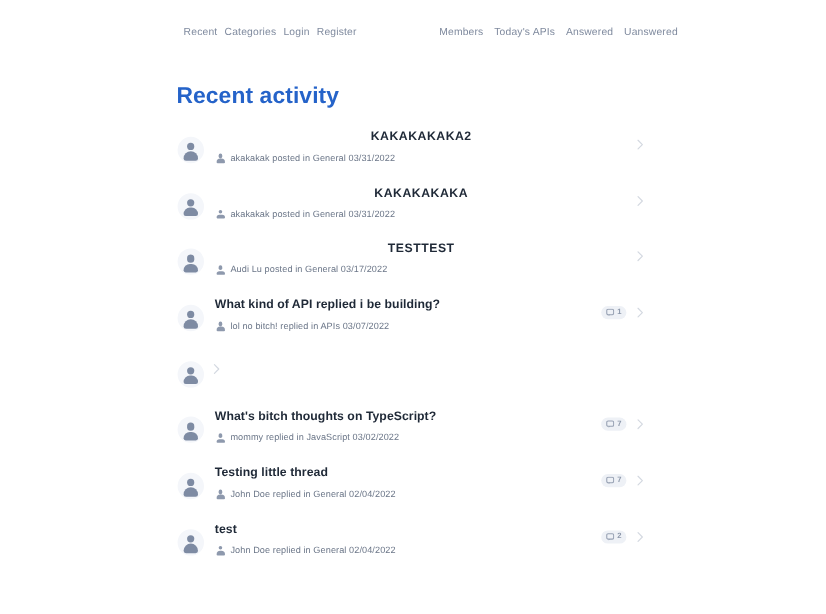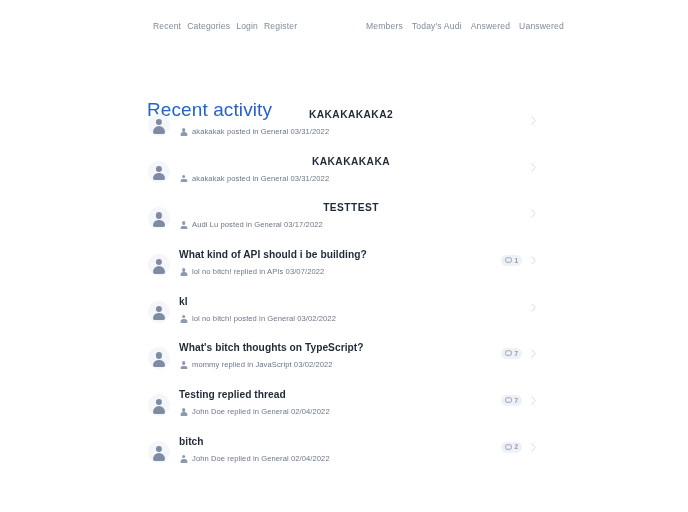--- a/index.html
+++ b/index.html
@@ -47,24 +47,23 @@
     text-decoration: none;
     cursor: pointer;
   }
 
   
   .page-title {
     position: absolute;
     left: 147px;
     top: 70px;
     font-size: 19px;
-    font-weight: normal;
+    font-weight: bold;
     color: #2563c9;
     letter-spacing: .1px;
-    margin-top: 29px;
   }
 
   
   .activity-list {
     position: absolute;
     left: 147px;
     top: 106px;
     width: 391px;
   }
   .activity-row {
@@ -198,21 +197,21 @@
 
   <div class="topnav">
     <div class="nav-left">
       <a class="nav-link">Recent</a>
       <a class="nav-link">Categories</a>
       <a class="nav-link">Login</a>
       <a class="nav-link">Register</a>
     </div>
     <div class="nav-right">
       <a class="nav-link">Members</a>
-      <a class="nav-link">Today's Audi</a>
+      <a class="nav-link">Today's APIs</a>
       <a class="nav-link">Answered</a>
       <a class="nav-link">Uanswered</a>
     </div>
   </div>
 
   <h1 class="page-title">Recent activity</h1>
 
   <div class="activity-list" id="activity-list">
   <div class="activity-row">
     <div class="avatar">
@@ -282,21 +281,21 @@
       </svg>
     </div>
   </div>
 
   <div class="activity-row">
     <div class="avatar">
       <span class="head"></span>
           <span class="body"></span>
     </div>
     <div class="row-main">
-      <div class="row-title">What kind of API should i be building?</div>
+      <div class="row-title">What kind of API replied i be building?</div>
       <div class="row-meta">
         <span class="meta-icon">
           <span class="mhead"></span>
               <span class="mbody"></span>
         </span>
         <span class="meta-text">lol no bitch! replied in APIs 03/07/2022</span>
       </div>
     </div>
     <div class="row-right">
       <span class="reply-pill">
@@ -311,30 +310,20 @@
       </svg>
     </div>
   </div>
 
 
   <div class="activity-row">
     <div class="avatar">
       <span class="head"></span>
           <span class="body"></span>
     </div>
-    <div class="row-main">
-      <div class="row-title">kl</div>
-      <div class="row-meta">
-        <span class="meta-icon">
-          <span class="mhead"></span>
-              <span class="mbody"></span>
-        </span>
-        <span class="meta-text">lol no bitch! posted in General 03/02/2022</span>
-      </div>
-    </div>
     <div class="row-right">
 
       <svg class="chevron" viewBox="0 0 10 12">
         <path d="M3 2 L7 6 L3 10" fill="none" stroke="#b9c1ce" stroke-width="1.1" stroke-linecap="round" stroke-linejoin="round"></path>
       </svg>
     </div>
   </div>
 
   <div class="activity-row">
     <div class="avatar">
@@ -364,21 +353,21 @@
       </svg>
     </div>
   </div>
 
   <div class="activity-row">
     <div class="avatar">
       <span class="head"></span>
           <span class="body"></span>
     </div>
     <div class="row-main">
-      <div class="row-title">Testing replied thread</div>
+      <div class="row-title">Testing little thread</div>
       <div class="row-meta">
         <span class="meta-icon">
           <span class="mhead"></span>
               <span class="mbody"></span>
         </span>
         <span class="meta-text">John Doe replied in General 02/04/2022</span>
       </div>
     </div>
     <div class="row-right">
       <span class="reply-pill">
@@ -393,21 +382,21 @@
       </svg>
     </div>
   </div>
 
   <div class="activity-row">
     <div class="avatar">
       <span class="head"></span>
           <span class="body"></span>
     </div>
     <div class="row-main">
-      <div class="row-title">bitch</div>
+      <div class="row-title">test</div>
       <div class="row-meta">
         <span class="meta-icon">
           <span class="mhead"></span>
               <span class="mbody"></span>
         </span>
         <span class="meta-text">John Doe replied in General 02/04/2022</span>
       </div>
     </div>
     <div class="row-right">
       <span class="reply-pill">

